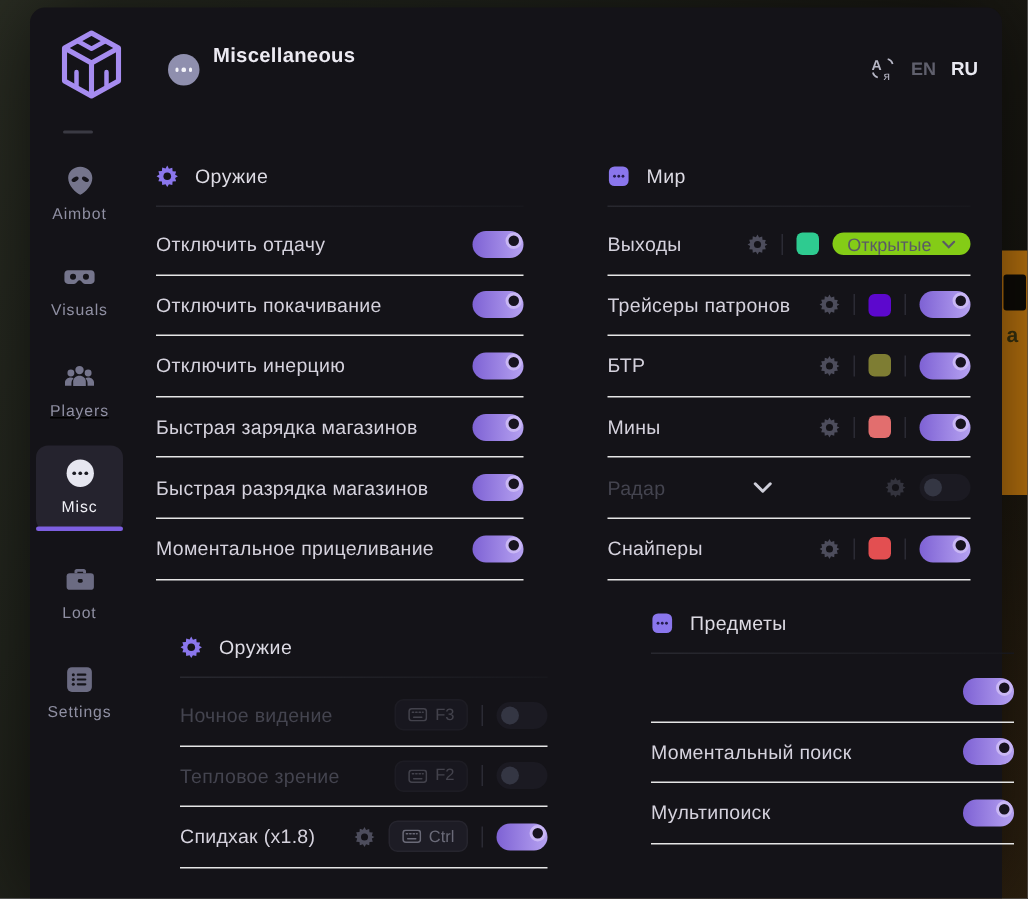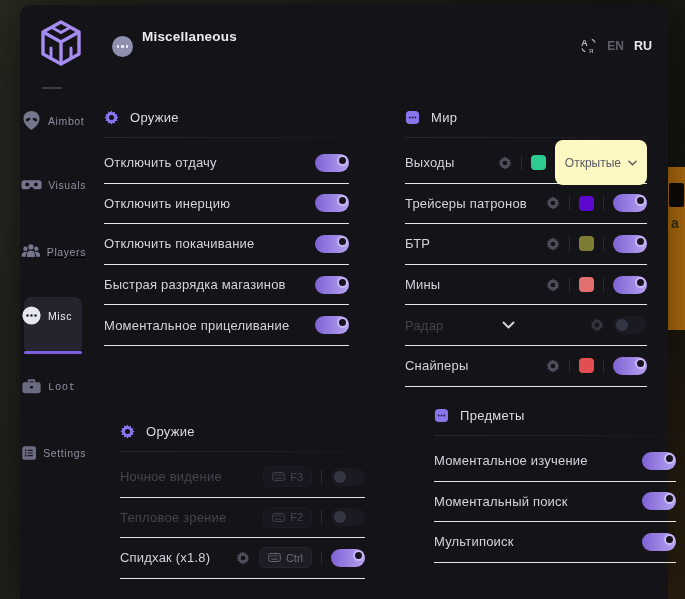--- a/index.html
+++ b/index.html
@@ -29,21 +29,21 @@
     background:#8f8fae; display:flex; align-items:center; justify-content:center; gap:2px; }
   .avatar i { width:2.5px; height:2.5px; border-radius:50%; background:#f2f2f8; display:block; }
   .h-title { position:absolute; left:122px; top:24px; font-size:13.5px; font-weight:bold; color:#eceaf2; letter-spacing:.2px; }
   .h-sub   { position:absolute; left:122px; top:43px; font-size:11.5px; color:#7c7c8a; letter-spacing:.2px; }
   .langs { position:absolute; right:16px; top:32px; display:flex; align-items:center; gap:10px; }
   .lang-en { font-size:12px; font-weight:bold; color:#60606d; cursor:default; }
   .lang-ru { font-size:12.5px; font-weight:bold; color:#e9e9f1; cursor:default; }
 
   
   .sidebar { position:absolute; left:0; top:96px; width:66px; bottom:0; }
-  .side-item { position:absolute; left:0; width:66px; display:flex; flex-direction:row; align-items:center; gap:5px; cursor:pointer; }
+  .side-item { position:absolute; left:0; width:66px; display:flex; flex-direction:column; align-items:center; gap:5px; cursor:pointer; }
   .side-item .slabel { font-size:10.5px; color:#8f8fa2; letter-spacing:.6px; }
   .active-block { position:absolute; left:4px; top:292px; width:58px; height:57px; background:#25232e; border-radius:8px; }
   .active-bar { position:absolute; left:4px; top:346px; width:58px; height:3px; background:#7d5fe0; border-radius:2px; }
   .side-item.active .slabel { color:#f1f1f7; }
 
   
   .section { position:absolute; width:245px; }
   .sec-weapon { left:84px; top:102px;text-align:center; }
   .sec-world  { left:385px; top:102px; width:242px; }
   .sec-player { left:100px; top:416px; }
@@ -67,22 +67,22 @@
   .row.dim .badge { opacity:.55; }
   .row.dim .gear svg { fill:#33333d; }
 
   .vsep { width:1px; height:14px; background:#2b2b34; flex:none; }
   .swatch { width:15px; height:15px; border-radius:4px; flex:none; }
   .gear { display:flex; cursor:pointer; }
   .gear svg { fill:#4d4d5c; }
   .badge { display:flex; align-items:center; gap:5px; height:21px; padding:0 8px;
     background:#1d1c25; border:1px solid #26252e; border-radius:6px;
     font-size:11px; color:#6a6a78; }
-  .dropdown { display:flex; align-items:center; gap:7px; height:45px; padding:0 10px;
-    background:#fef9c3; border-radius:8px; font-size:12px; color:#5a5a66; cursor:pointer; }
+  .dropdown { display:flex; align-items:center; gap:7px; height:15px; padding:0 10px;
+    background:#84cc16; border-radius:8px; font-size:12px; color:#5a5a66; cursor:pointer; }
   .radar-chevron { margin-left:58px; display:flex; cursor:pointer; }
 </style>
 </head>
 <body>
 
 <div class="orange-sign">
   <div class="sign-mark"></div>
   <div class="sign-letter">a</div>
 </div>
 
@@ -153,21 +153,21 @@
     <div class="side-item active" style="top:203px;">
       <svg width="23" height="23" viewBox="0 0 24 24">
         <circle cx="12" cy="12" r="9.5" fill="#e6e6f0"></circle>
         <circle cx="7.8" cy="12" r="1.3" fill="#1a1a22"></circle>
         <circle cx="12" cy="12" r="1.3" fill="#1a1a22"></circle>
         <circle cx="16.2" cy="12" r="1.3" fill="#1a1a22"></circle>
       </svg>
       <span class="slabel">Misc</span>
     </div>
 
-    <div class="side-item" style="top:274px;font-family:Liberation Mono, monospace;">
+    <div class="side-item" style="top:274px;">
       <svg width="23" height="23" viewBox="0 0 24 24">
         <path d="M9.5 4.5h5c.8 0 1.5.7 1.5 1.5v1.5h-2V6.5h-4V7.5h-2V6c0-.8.7-1.5 1.5-1.5z" fill="#6b6b82"></path>
         <rect x="2.5" y="7.5" width="19" height="11.5" rx="2.2" fill="#6b6b82"></rect>
         <rect x="10.3" y="11.5" width="3.4" height="2.6" rx="1" fill="#15141a"></rect>
       </svg>
       <span class="slabel">Loot</span>
     </div>
 
     <div class="side-item" style="top:341px;">
       <svg width="22" height="22" viewBox="0 0 24 24">
@@ -197,29 +197,37 @@
     <div class="rows">
       <div class="row">
         <span class="lbl">Отключить отдачу</span>
         <span class="ctl">
             <span class="toggle on">
               <span class="knob"></span>
             </span>
           </span>
       </div>
       <div class="row">
+        <span class="lbl">Отключить покачивание</span>
+        <span class="ctl">
+            <span class="toggle on">
+              <span class="knob"></span>
+            </span>
+          </span>
+      </div>
+      <div class="row">
         <span class="lbl">Отключить инерцию</span>
         <span class="ctl">
             <span class="toggle on">
               <span class="knob"></span>
             </span>
           </span>
       </div>
       <div class="row">
-        <span class="lbl">Отключить покачивание</span>
+        <span class="lbl">Быстрая зарядка магазинов</span>
         <span class="ctl">
             <span class="toggle on">
               <span class="knob"></span>
             </span>
           </span>
       </div>
       <div class="row">
         <span class="lbl">Быстрая разрядка магазинов</span>
         <span class="ctl">
             <span class="toggle on">
@@ -438,21 +446,20 @@
           <circle cx="5" cy="8" r="1" fill="#241c4e"></circle>
             <circle cx="8" cy="8" r="1" fill="#241c4e"></circle>
             <circle cx="11" cy="8" r="1" fill="#241c4e"></circle>
         </svg>
       </span>
       <span class="stitle">Предметы</span>
     </div>
     <div class="sdiv"></div>
     <div class="rows">
       <div class="row">
-        <span class="lbl">Моментальное изучение</span>
         <span class="ctl">
             <span class="toggle on">
               <span class="knob"></span>
             </span>
           </span>
       </div>
       <div class="row">
         <span class="lbl">Моментальный поиск</span>
         <span class="ctl">
             <span class="toggle on">

